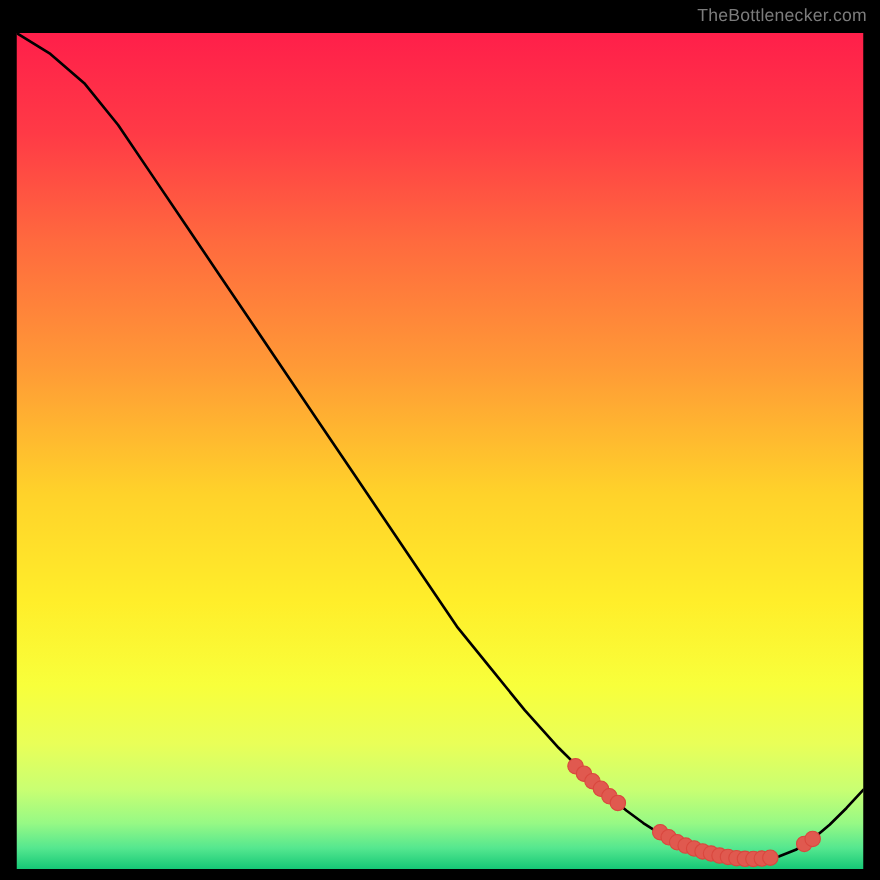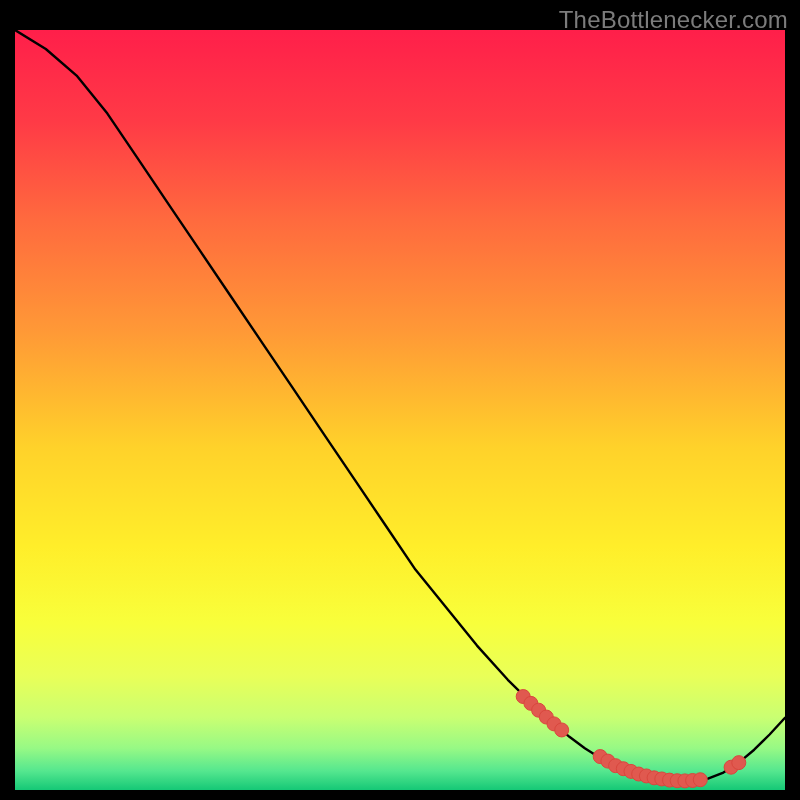--- a/index.html
+++ b/index.html
@@ -18,21 +18,21 @@
     top: 30px;
     width: 770px;
     height: 760px;
     background: #000;
   }
   .watermark {
     position: absolute;
     top: 6px;
     right: 12px;
     color: #7c7c7c;
-    font-size: 24px;
+    font-size: 16px;
     font-weight: 400;
     letter-spacing: 0.2px;
   }
   svg { display: block; }
 </style>
 </head>
 <body>
 
 <div class="watermark">TheBottlenecker.com</div>
 

